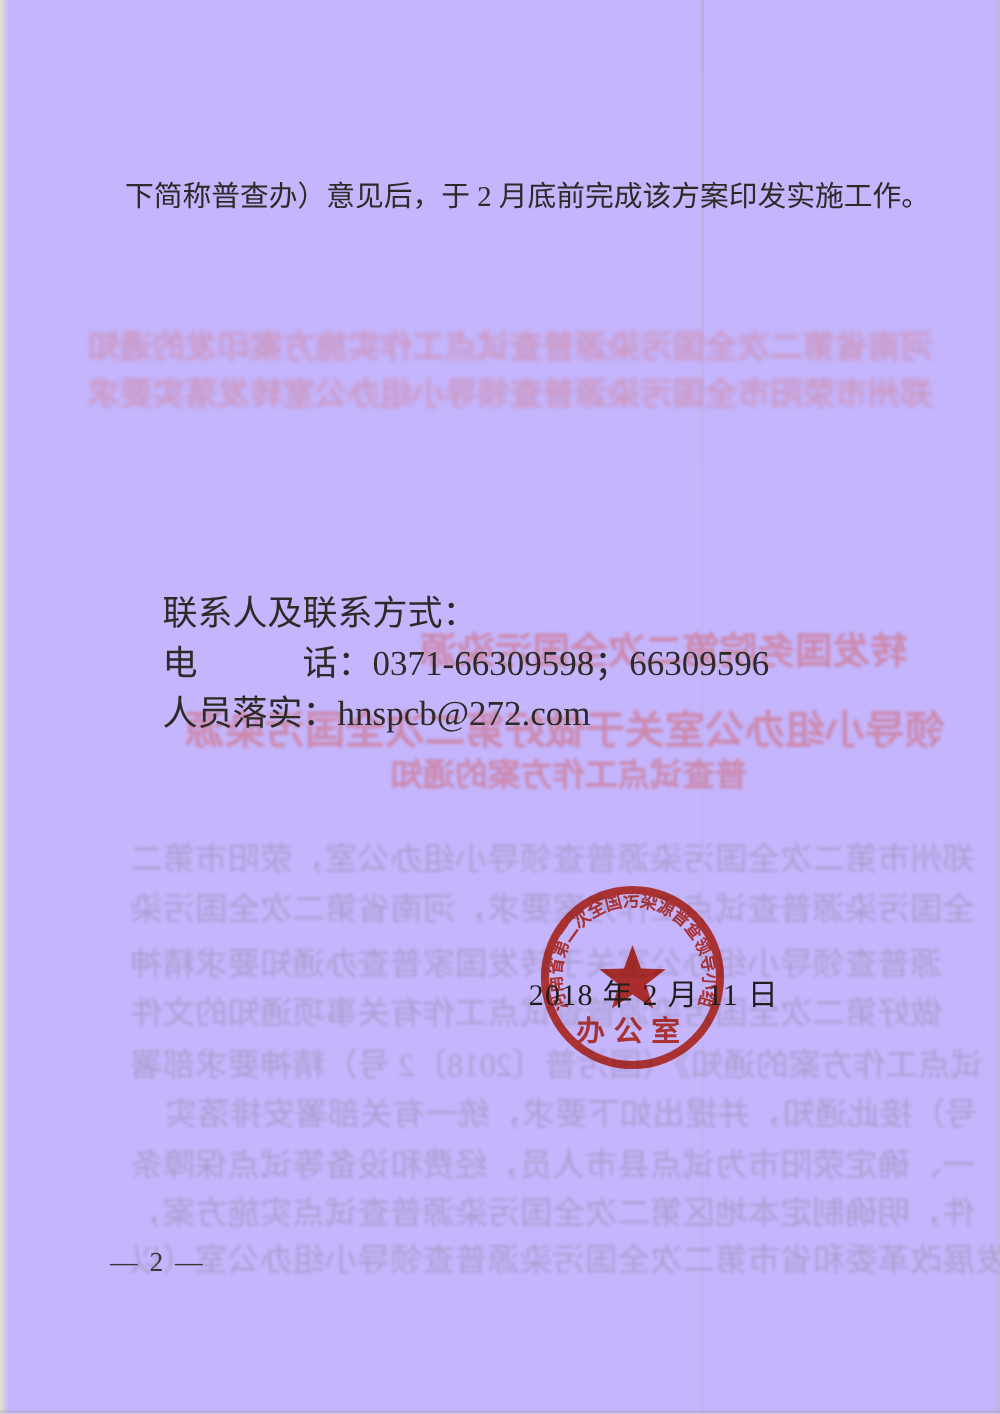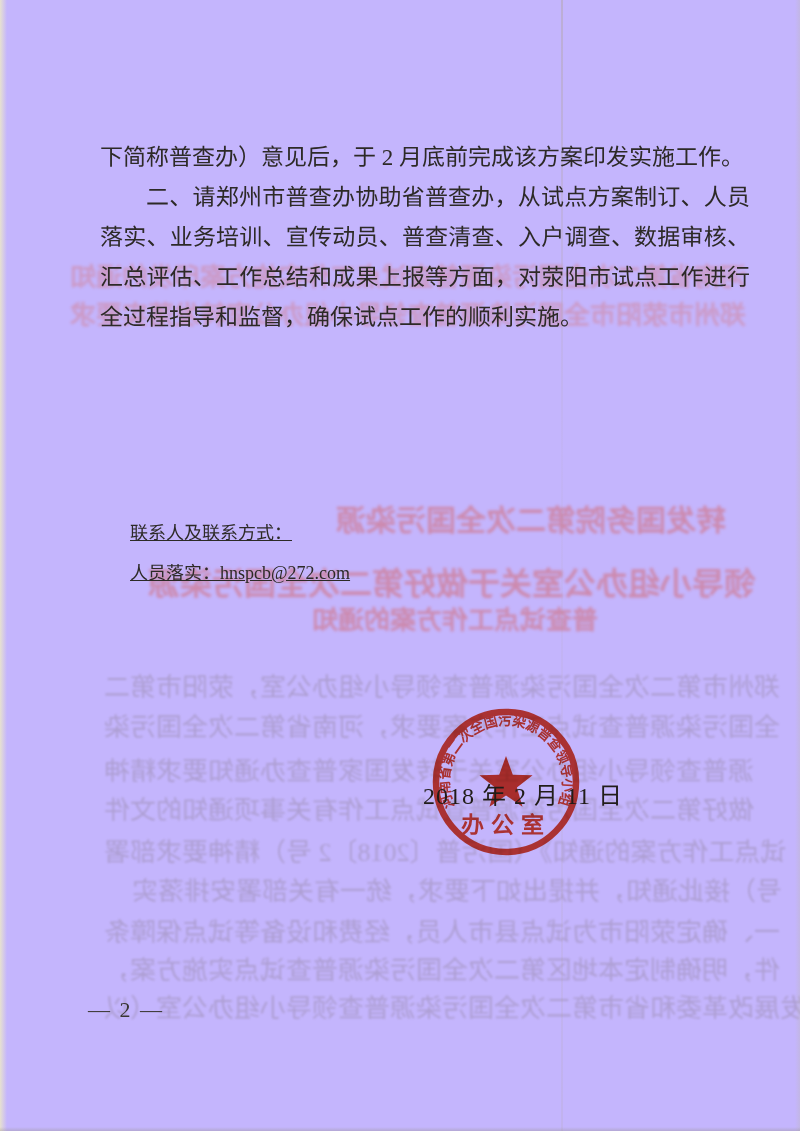--- a/index.html
+++ b/index.html
@@ -4,21 +4,21 @@
 <style>
   html,body{margin:0;padding:0;background:#ffffff;}
   .page{position:relative;width:800px;height:1131px;background:#c4b5fd;overflow:hidden;
         font-family:"Liberation Serif","DejaVu Serif",serif;}
   
   .bodytext{position:absolute;left:100px;top:138px;width:650px;font-size:23px;line-height:40px;
             color:#2d2a27;text-align:justify;z-index:4;}
   .para{margin:0;}
   .para.indent{text-indent:2em;}
   
-  .contact{position:absolute;left:130px;top:513px;font-size:18px;line-height:40px;color:#2d2a27;z-index:4;text-decoration:underline;}
+  .contact{position:absolute;left:130px;top:472px;font-size:28px;line-height:40px;color:#2d2a27;z-index:4;}
   .contact div{white-space:nowrap;}
   
   .date{position:absolute;left:423px;top:776px;font-size:24px;color:#211d19;letter-spacing:1px;
         z-index:7;white-space:nowrap;}
   .pagenum{position:absolute;left:88px;top:997px;font-size:22px;color:#3a3733;letter-spacing:2px;z-index:4;}
   
   .seal{position:absolute;left:430px;top:706px;width:152px;height:152px;z-index:6;
         mix-blend-mode:multiply;opacity:.95;}
   .seal svg{display:block;}
   .seal text{font-family:"Liberation Sans","DejaVu Sans",sans-serif;}
@@ -55,25 +55,27 @@
   <div class="bleed bleed-gray" style="left:104px;top:750px;font-size:26px;">源普查领导小组办公室关于转发国家普查办通知要求精神</div>
   <div class="bleed bleed-gray" style="left:104px;top:789px;font-size:26px;">做好第二次全国污染源普查试点工作有关事项通知的文件</div>
   <div class="bleed bleed-gray" style="left:104px;top:831px;font-size:26px;">试点工作方案的通知》（国污普〔2018〕2 号）精神要求部署</div>
   <div class="bleed bleed-gray" style="left:132px;top:870px;font-size:26px;">号）接此通知，并提出如下要求，统一有关部署安排落实</div>
   <div class="bleed bleed-gray" style="left:104px;top:911px;font-size:26px;">一、确定荥阳市为试点县市人员，经费和设备等试点保障条</div>
   <div class="bleed bleed-gray" style="left:104px;top:949px;font-size:26px;">件，明确制定本地区第二次全国污染源普查试点实施方案，</div>
   <div class="bleed bleed-gray" style="left:104px;top:987px;font-size:26px;">发展改革委和省市第二次全国污染源普查领导小组办公室（以</div>
 
   <div class="bodytext">
     <p class="para">下简称普查办）意见后，于 2 月底前完成该方案印发实施工作。</p>
-    <p class="para indent">二、请郑州市普查办协助省普查办，从试点方案制订、人员落实、业务培训、宣传动员、普查清查、入户调查、数据审核、汇总评估、工作总结和成果上报等方面，对荥阳市试点工作进行全过程指导和监督，确保试点工作的顺利实施。</p>
   </div>
 
   <div class="contact">
     <div>联系人及联系方式：</div>
+    <div>
+      <span>电　　　话：</span><span>0371-66309598；66309596</span>
+    </div>
     <div>
       <span>人员落实：</span><span>hnspcb@272.com</span>
     </div>
   </div>
 
   <div class="seal">
     <svg viewBox="0 0 152 152" width="152" height="152" xmlns="http://www.w3.org/2000/svg" xmlns:xlink="http://www.w3.org/1999/xlink">
       <circle cx="76" cy="76" r="70" fill="none" stroke="#dd3c28" stroke-width="6.5"></circle>
       <path id="sealArc" d="M 24.3 100.1 A 57 57 0 1 1 127.7 100.1" fill="none"></path>
       <text font-size="15.5" font-weight="bold" fill="#dd3c28">

